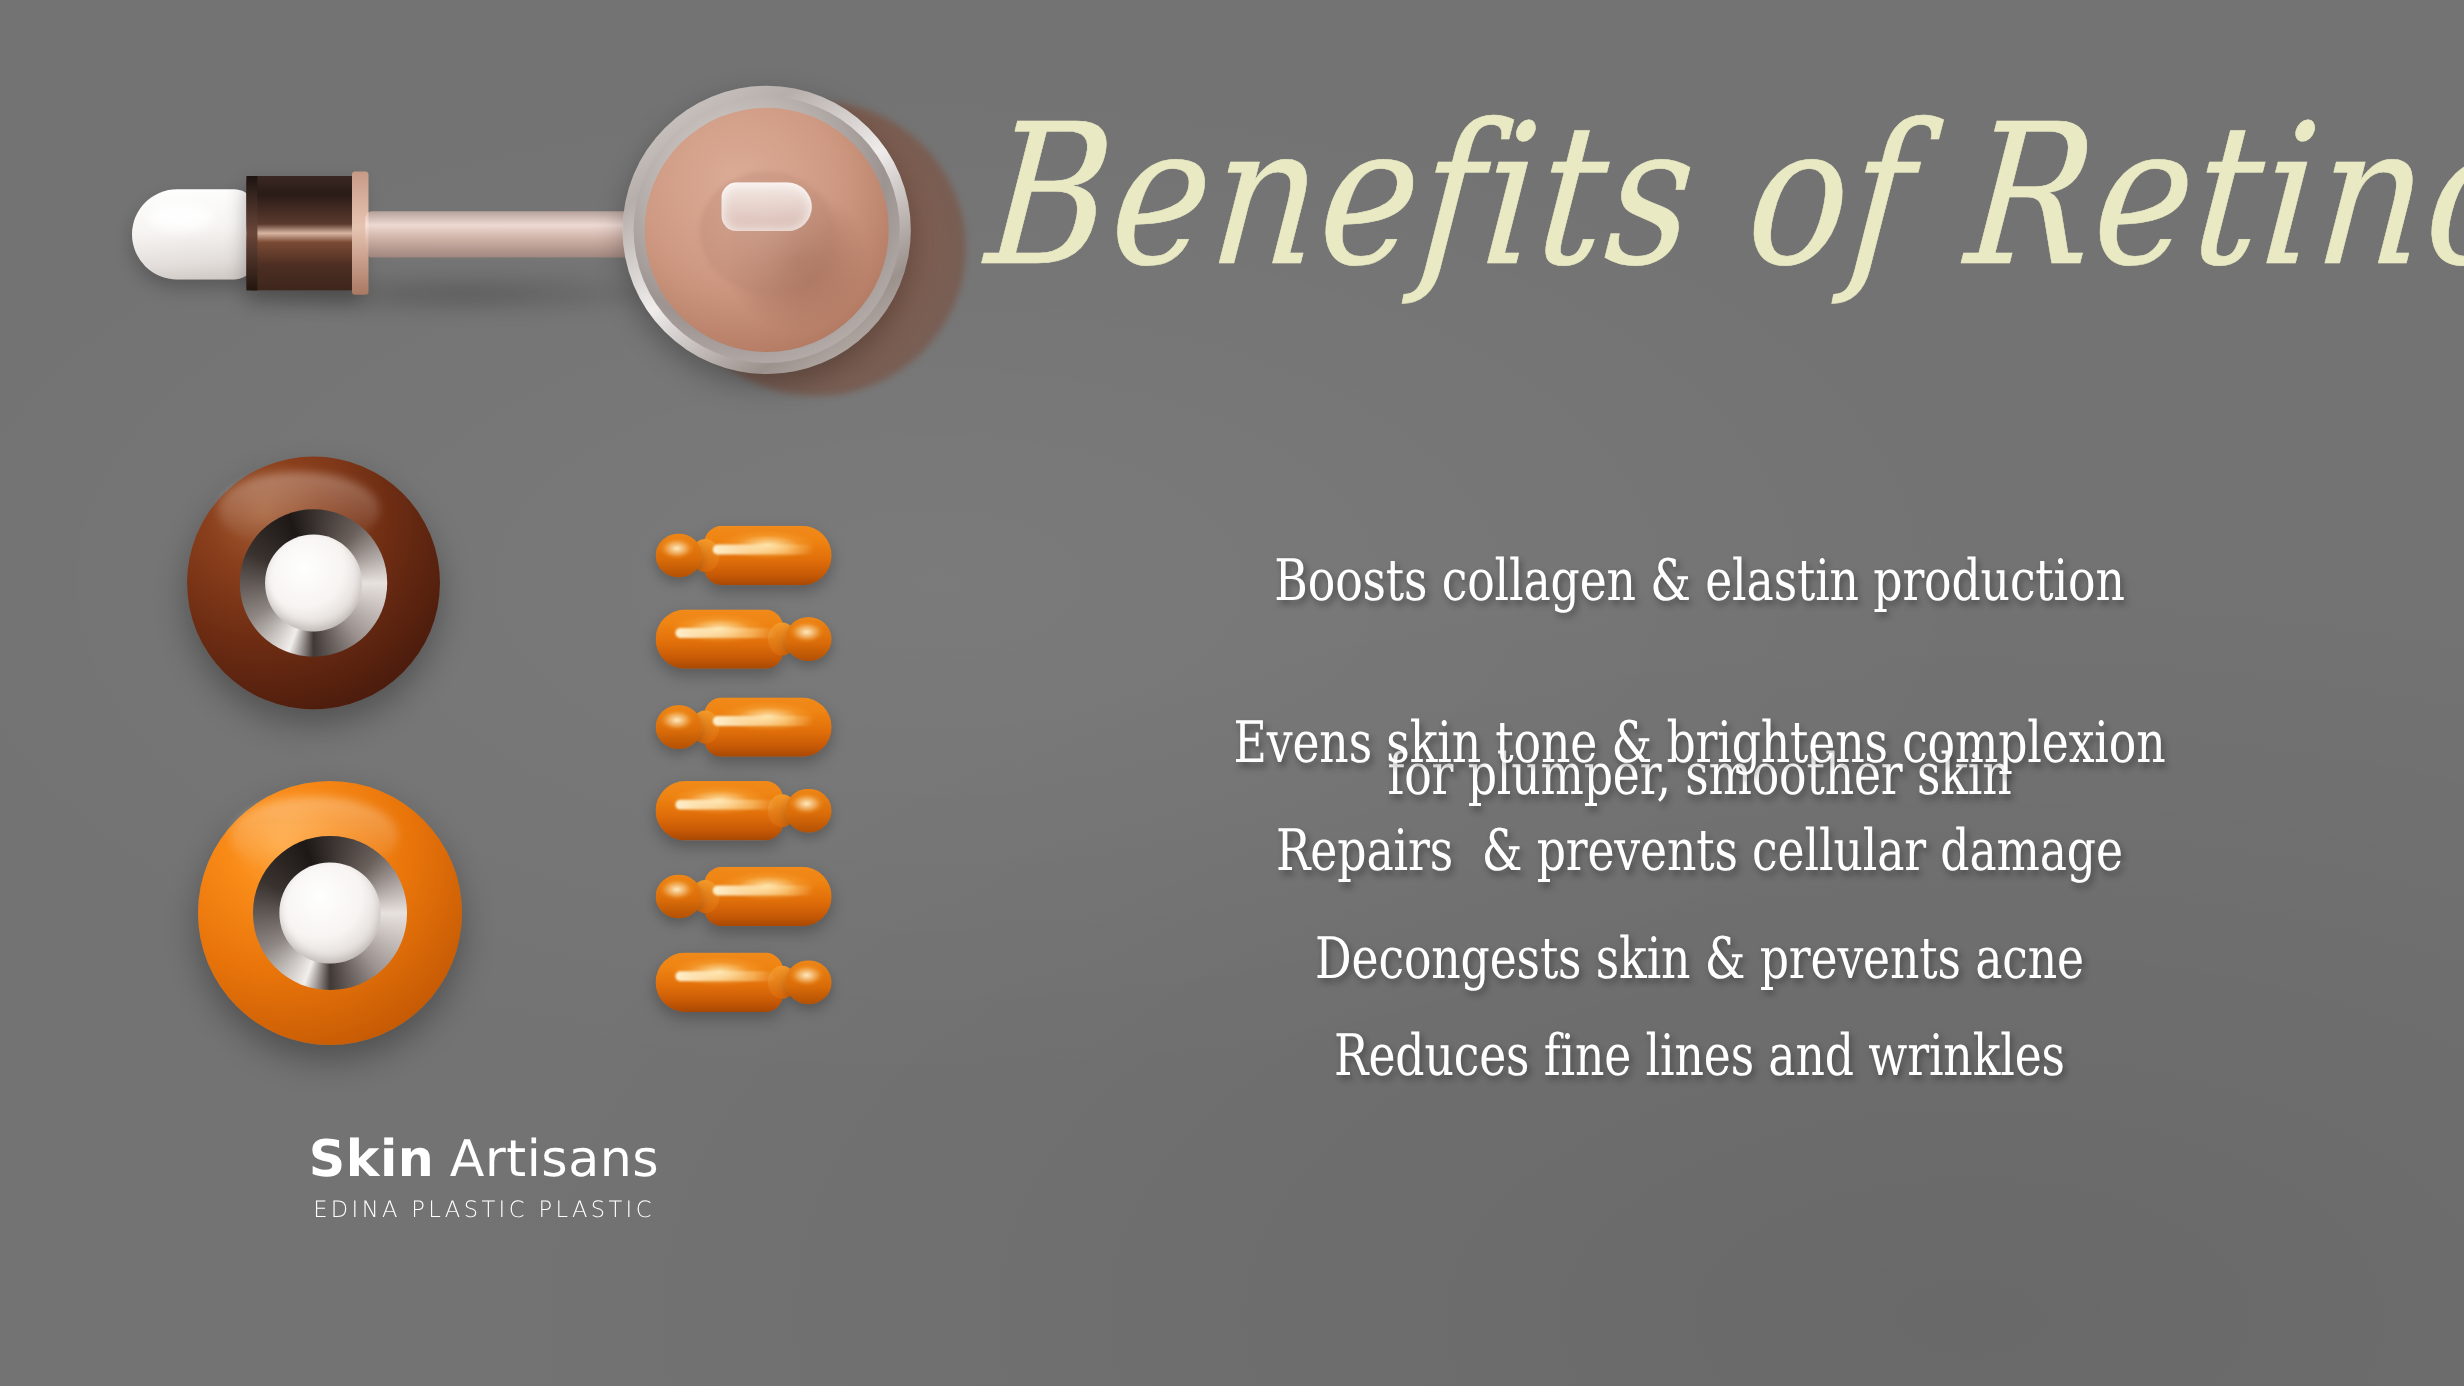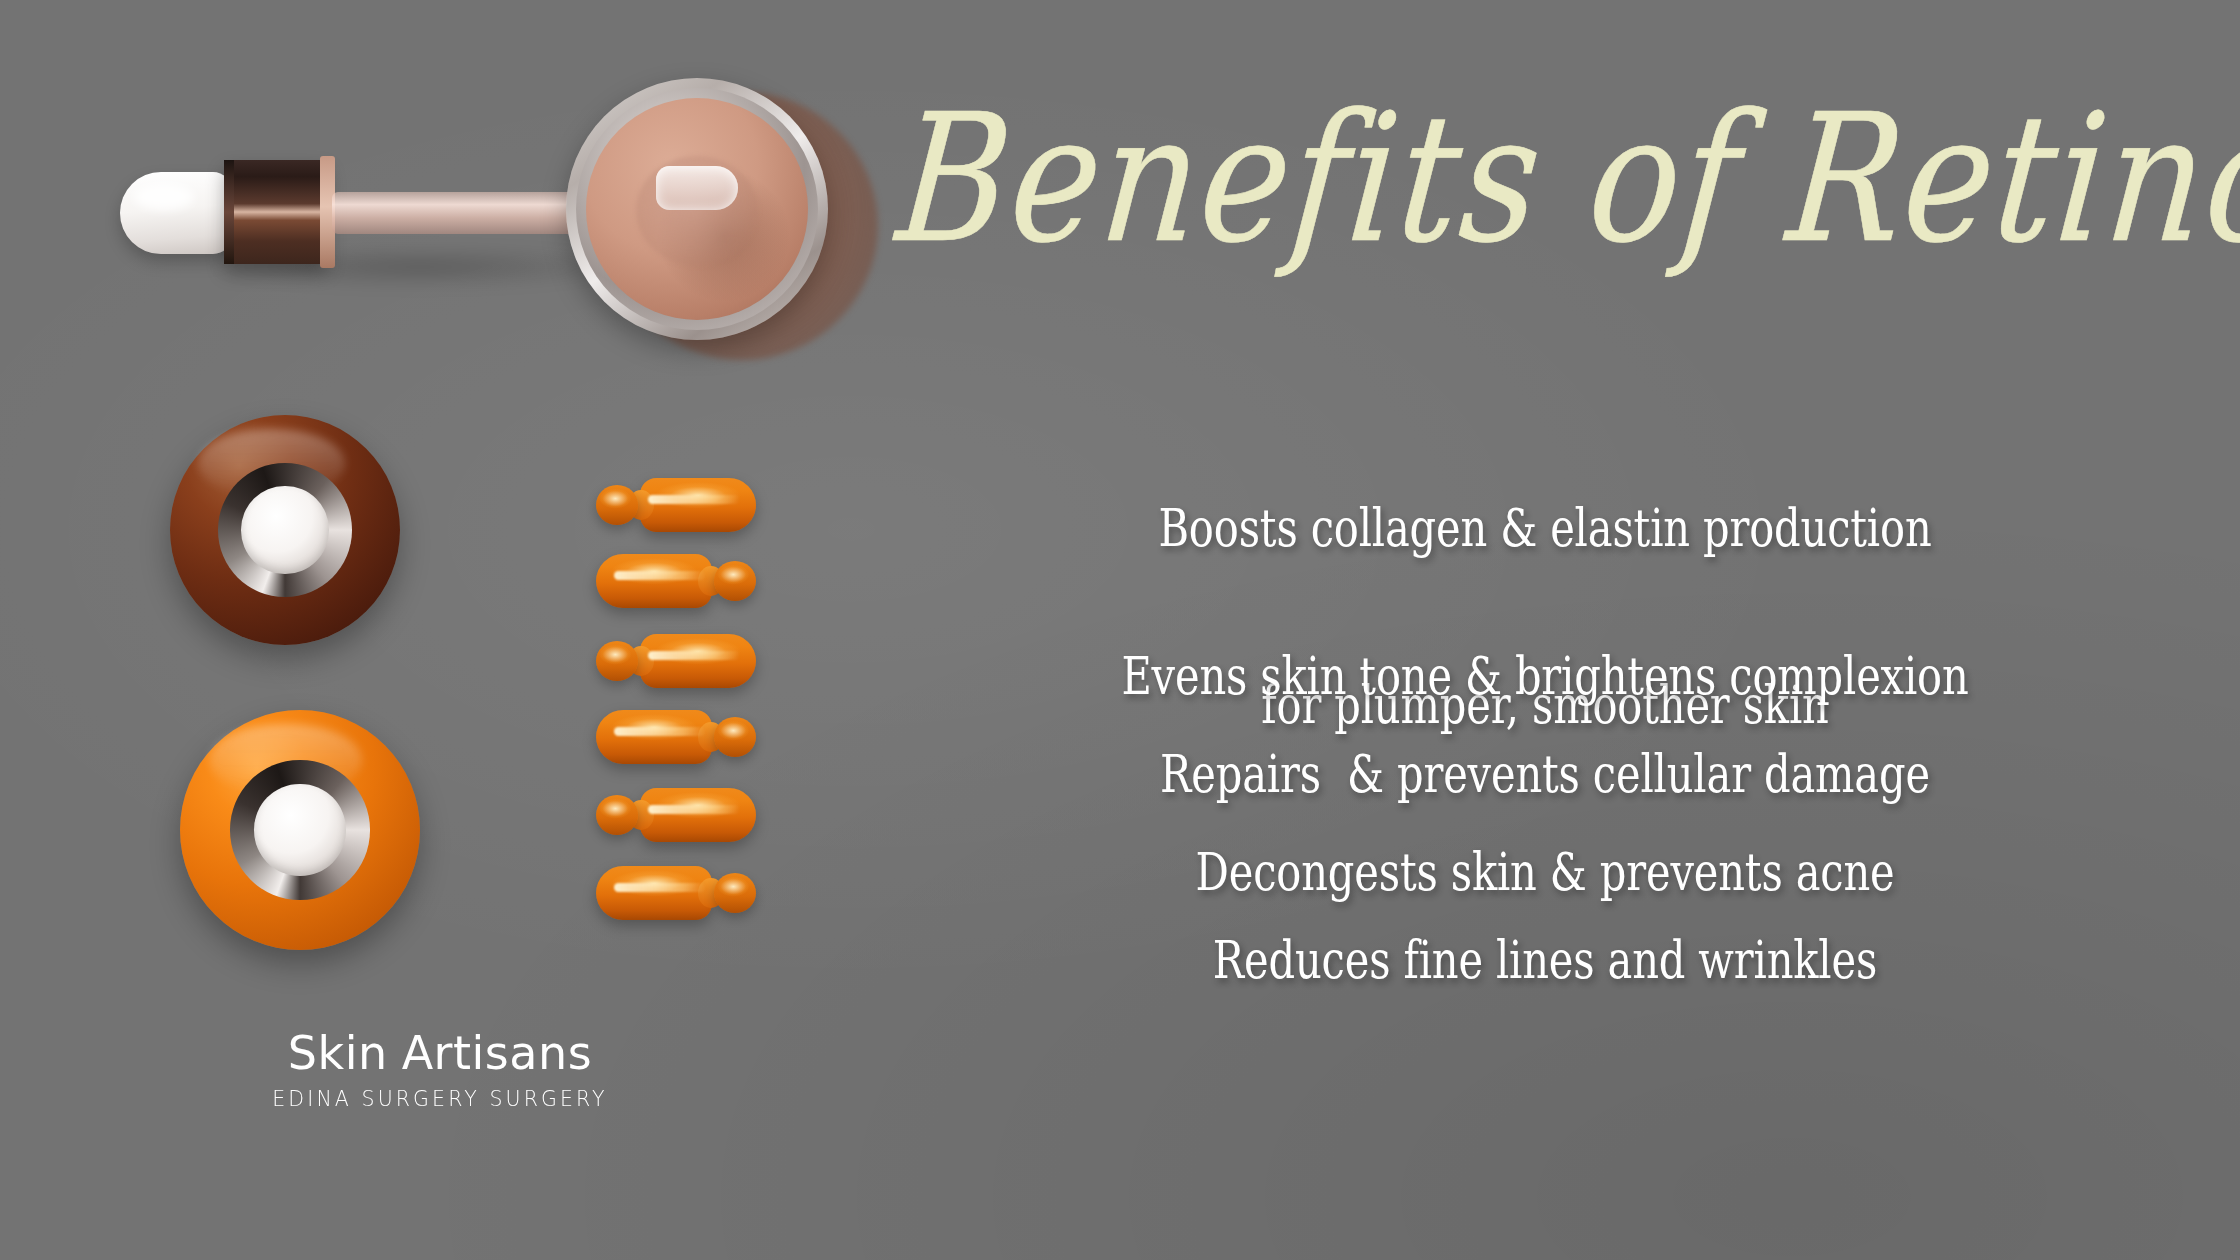--- a/index.html
+++ b/index.html
@@ -86,21 +86,21 @@
     text-align: center;
     color: #ffffff;
   }
   .logo-main {
     font-family: "DejaVu Sans", sans-serif;
     font-size: 46px;
     line-height: 1.0;
     letter-spacing: 0.5px;
     white-space: nowrap;
   }
-  .logo-skin   { font-weight: 400; margin-top: 30px; }
+  .logo-skin   { font-weight: 700; margin-top: 30px; }
   .logo-space  { display:inline-block; width: 14px; }
   .logo-artisans { font-weight: 400; }
   .logo-sub {
     margin-top: 11px;
     font-family: "DejaVu Sans", sans-serif;
     font-weight: 300;
     font-size: 20.5px;
     letter-spacing: 3.1px;
     white-space: nowrap;
   }
@@ -370,16 +370,16 @@
       </div>
       <div class="benefit b5">
         <div>Reduces fine lines and wrinkles</div>
       </div>
     </div>
 
   </div>
 
   <div class="logo">
     <div class="logo-main"><span class="logo-skin">Skin</span><span class="logo-space"></span><span class="logo-artisans">Artisans</span></div>
-    <div class="logo-sub">EDINA SURGERY SURGERY</div>
+    <div class="logo-sub">EDINA PLASTIC PLASTIC</div>
   </div>
 
 </div>
 
 </body></html>

